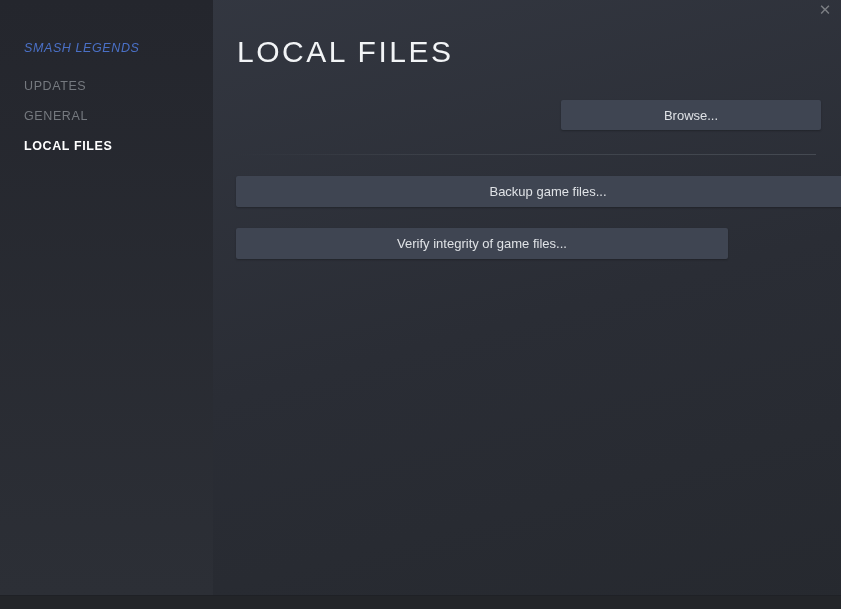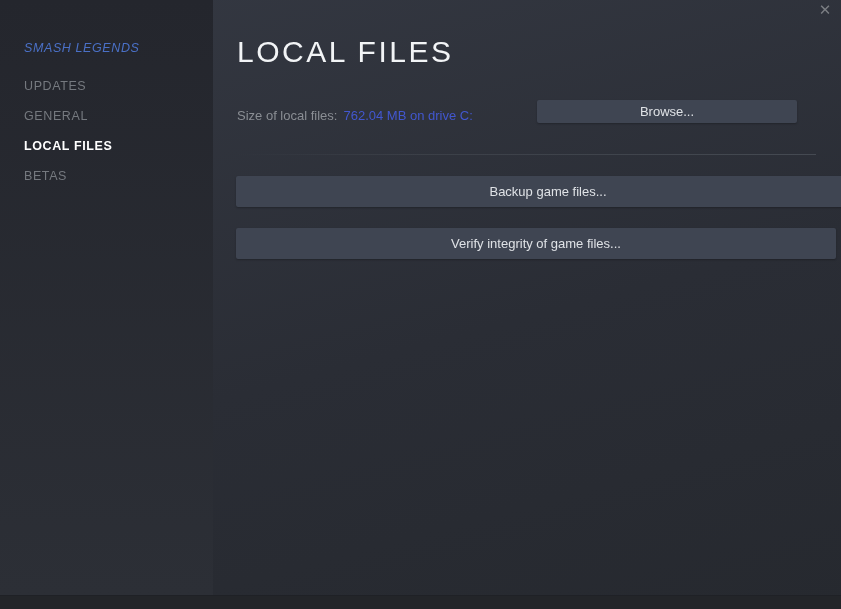--- a/index.html
+++ b/index.html
@@ -56,57 +56,52 @@
     display:flex;align-items:center;font-size:13px;
   }
   .size-label{color:var(--muted-label);}
   .size-value{color:var(--link-blue);margin-left:6px;}
   .btn{
     background:var(--button);color:var(--button-text);
     border:none;border-radius:2px;font-size:13px;
     font-family:"Liberation Sans","DejaVu Sans",sans-serif;
     cursor:pointer;box-shadow:0 1px 2px rgba(0,0,0,.25);
   }
-  .browse-btn{position:absolute;left:324px;top:100px;width:260px;height:23px;}
+  .browse-btn{position:absolute;left:348px;top:100px;width:260px;height:30px;}
   .divider{
     position:absolute;left:24px;top:154px;width:579px;height:1px;
     background:linear-gradient(90deg,rgba(69,74,82,0) 0%,rgba(69,74,82,.55) 30%,var(--divider) 100%);
   }
   .backup-btn{position:absolute;left:23px;top:176px;width:624px;height:31px;}
-  .verify-btn{position:absolute;left:23px;top:228px;width:600px;height:31px;}
+  .verify-btn{position:absolute;left:23px;top:228px;width:492px;height:31px;}
   
   .bottom-bar{
     position:absolute;left:0;top:595px;width:841px;height:14px;
     background:var(--bottom-bar);border-top:1px solid #1f2126;
   }
 </style>
 </head>
 <body>
 
 <div class="window">
 
   <aside class="sidebar">
     <div class="game-title">SMASH LEGENDS</div>
     <nav class="side-nav">
       <div class="side-item">UPDATES</div>
       <div class="side-item">GENERAL</div>
       <div class="side-item active">LOCAL FILES</div>
-      <div class="side-item">BETAS</div>
     </nav>
   </aside>
 
   <main class="content">
     <div class="close-btn">✕</div>
 
     <h1 class="page-title">LOCAL FILES</h1>
 
-    <div class="size-row">
-      <span class="size-label">Size of local files:</span>
-      <span class="size-value">762.04 MB on drive C:</span>
-    </div>
 
     <button class="btn browse-btn">Browse...</button>
 
     <div class="divider"></div>
 
     <button class="btn backup-btn">Backup game files...</button>
 
     <button class="btn verify-btn">Verify integrity of game files...</button>
   </main>
 

